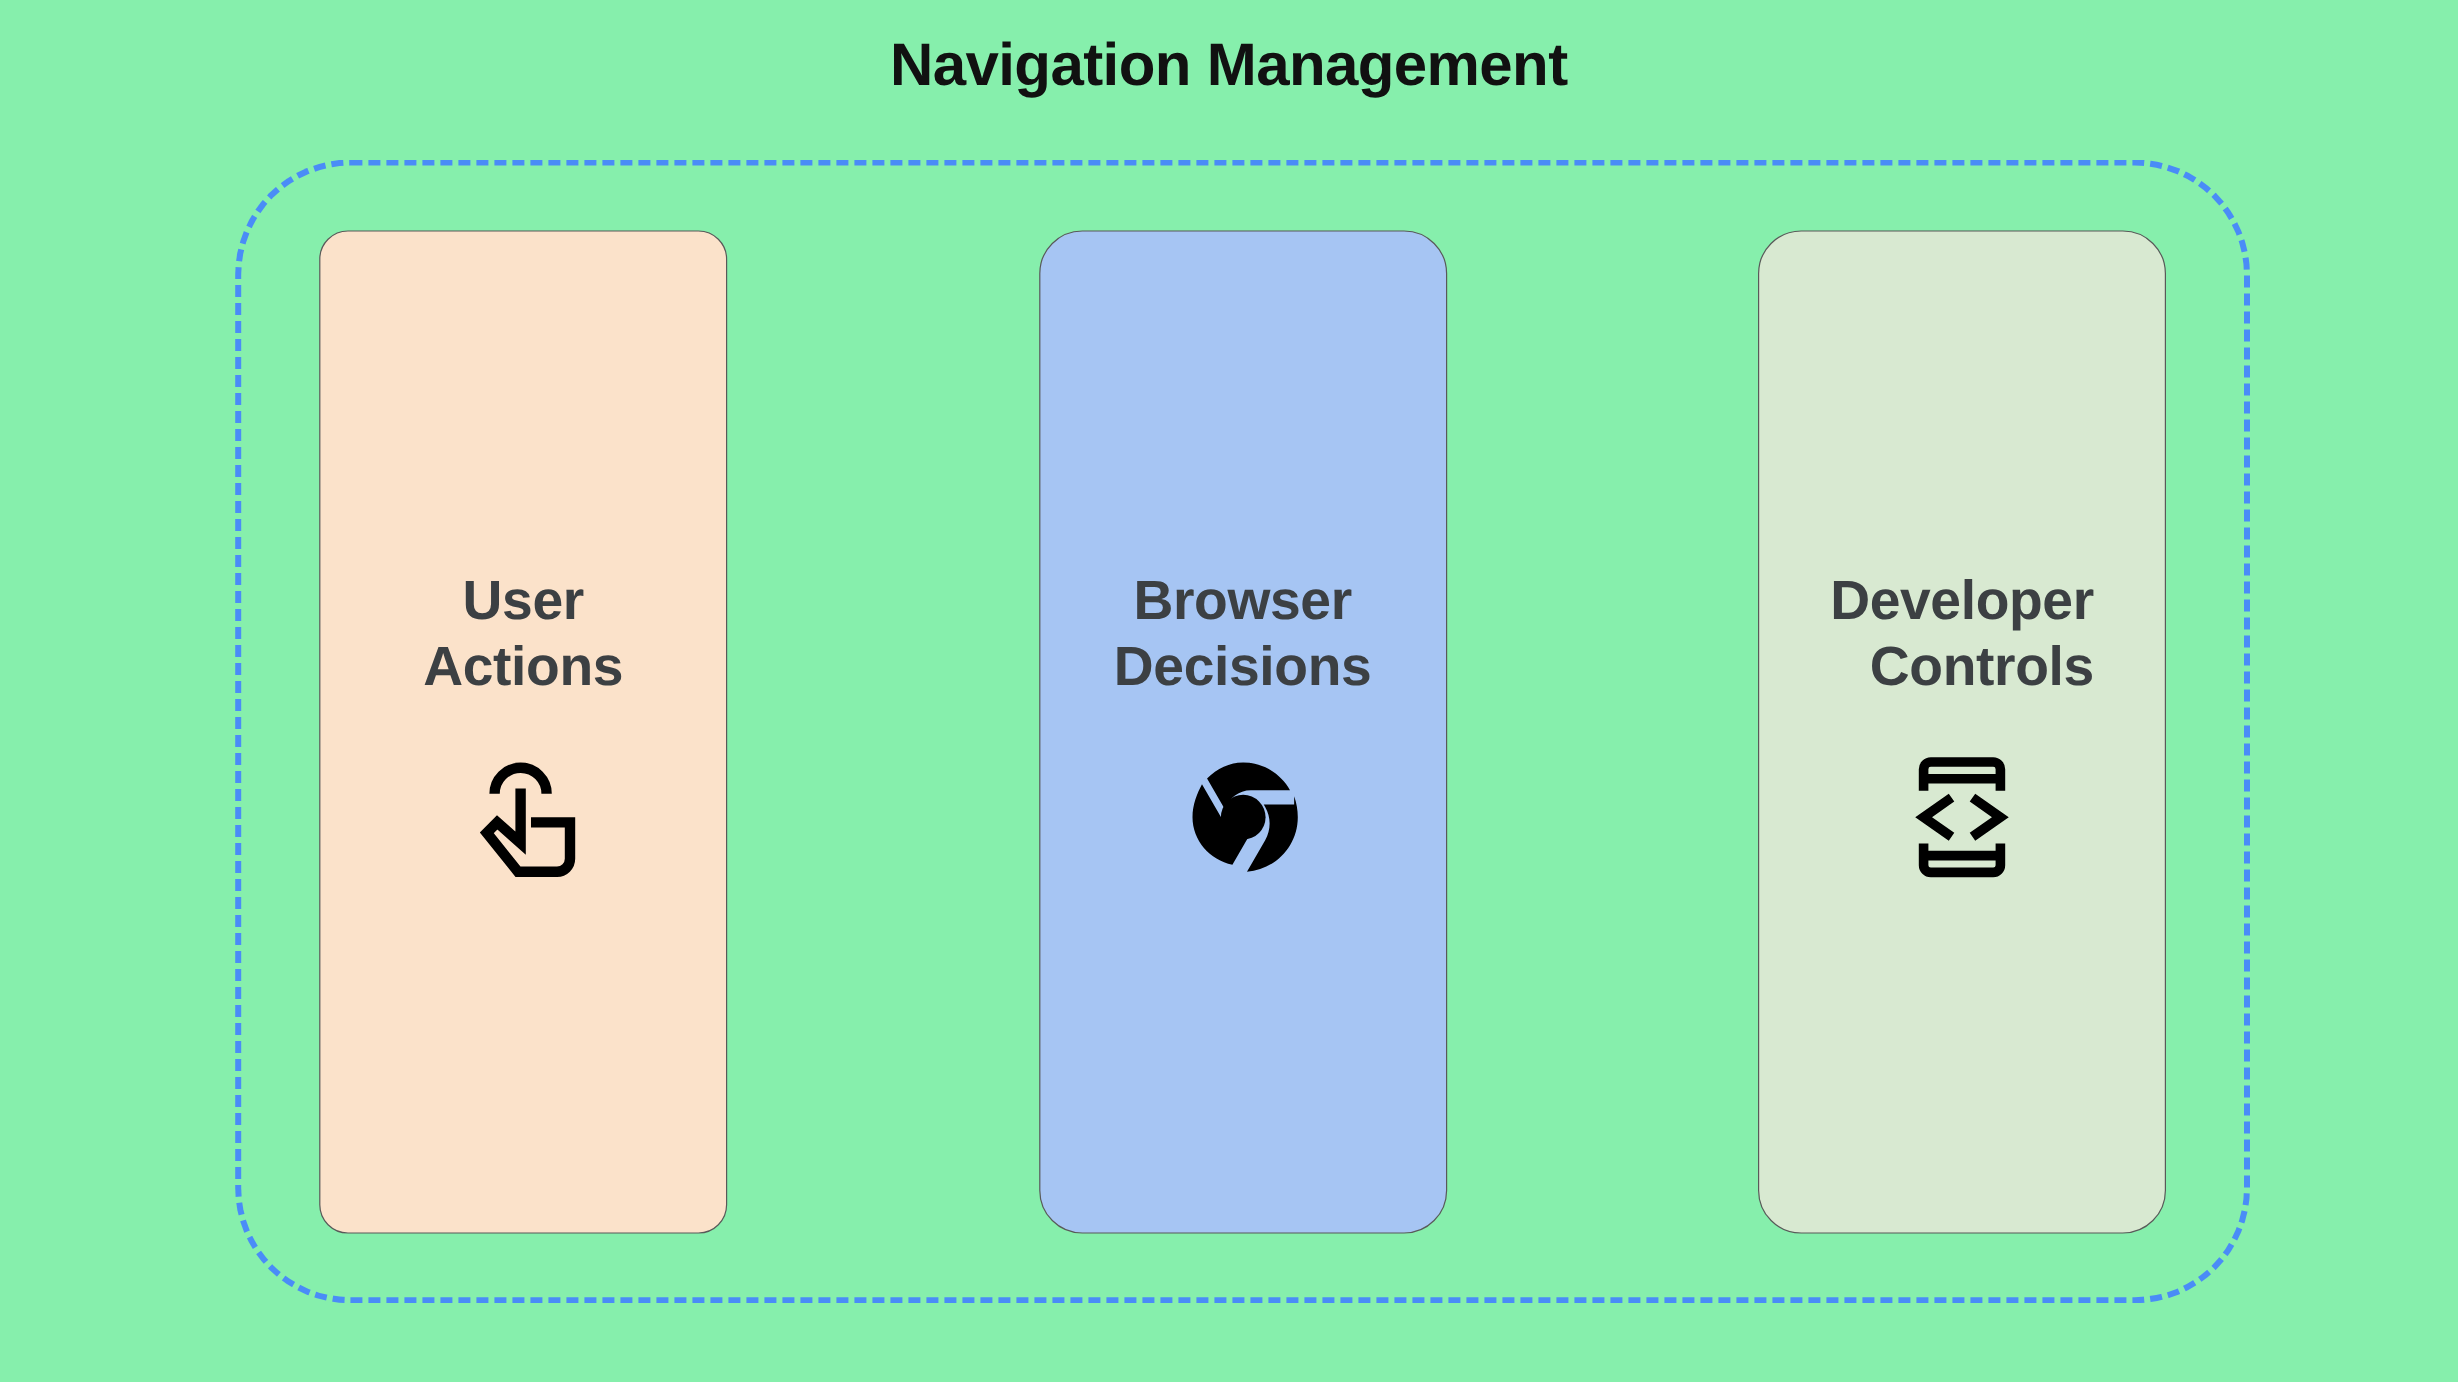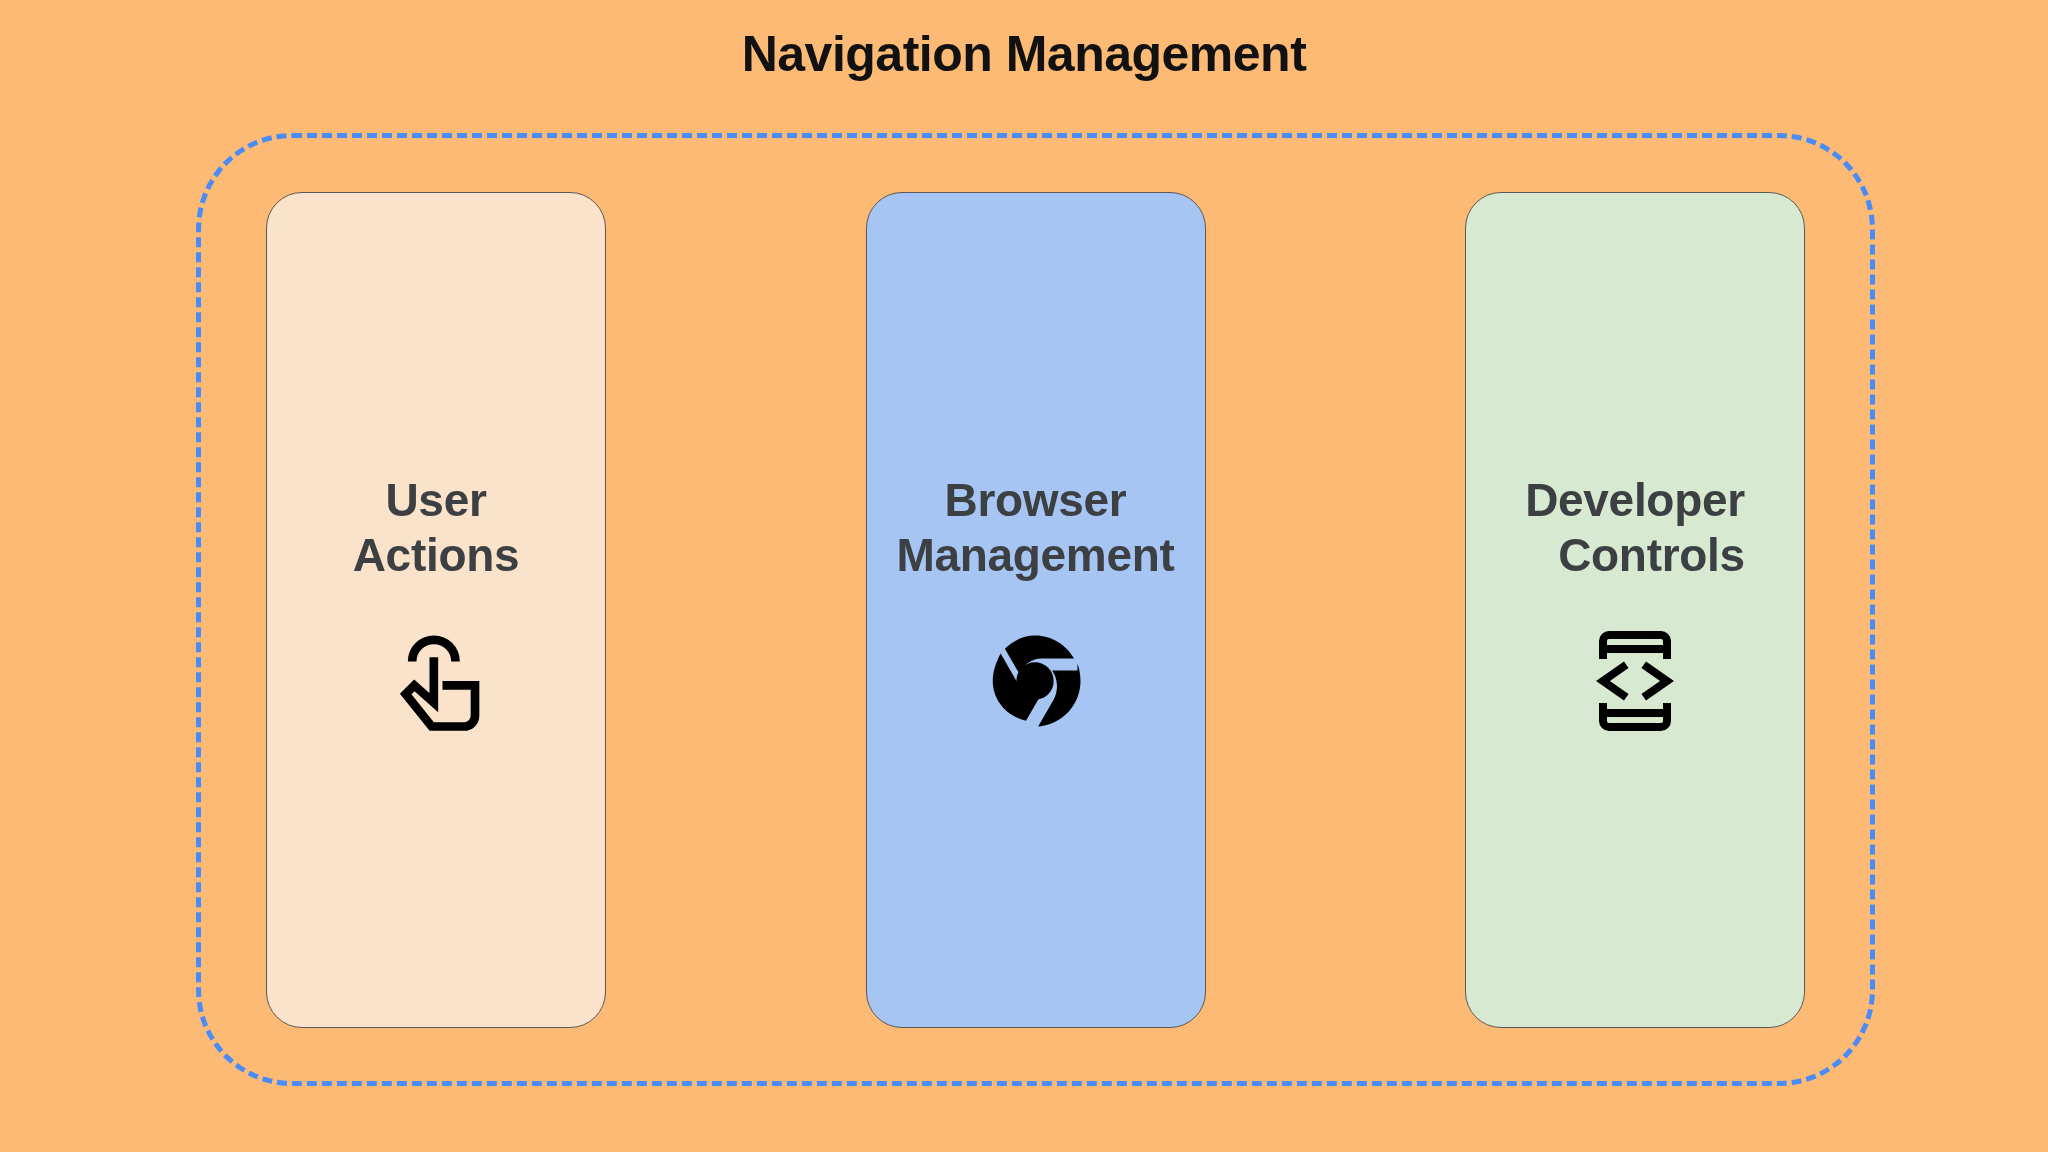--- a/index.html
+++ b/index.html
@@ -9,21 +9,21 @@
     height: 1152px;
     background: #FFFFFF;
     font-family: "Liberation Sans", sans-serif;
     overflow: hidden;
   }
 
   #diagram-root {
     position: relative;
     width: 2048px;
     height: 1152px;
-    background: #fdba74;
+    background: #86efac;
   }
 
   
   #page-title {
     position: absolute;
     top: 24px;
     left: 0;
     width: 2048px;
     text-align: center;
     font-size: 50px;
@@ -107,39 +107,39 @@
 <body>
 
 <div id="diagram-root">
 
   <div id="page-title" style="color: rgb(17, 17, 17);">Navigation Management</div>
 
   <div id="dashed-container" style="border-color: rgb(74, 140, 247);"></div>
 
   <div id="cards-row">
 
-    <div class="card" id="card-user-actions" style="background: rgb(251, 226, 202); border-color: rgb(89, 89, 89);">
+    <div class="card" id="card-user-actions" style="background: rgb(251, 226, 202); border-color: rgb(89, 89, 89); border-radius: 24px;">
       <div class="card-inner">
         <div class="card-label" style="color: rgb(60, 64, 67);">User
 Actions</div>
         <div class="card-icon">
           <svg width="104" height="104" viewBox="0 0 96 96" fill="none" stroke="#000000" stroke-width="8" stroke-linecap="butt" stroke-linejoin="miter">
 
             <path d="M26 30 A20 20 0 0 1 66 30" fill="none"></path>
 
             <path d="M46 26 L46 68 L28 52 L20 60 L44 90 L74 90 A10 10 0 0 0 84 80 L84 52 L54 52" fill="none"></path>
           </svg>
         </div>
       </div>
     </div>
 
     <div class="card" id="card-browser-decisions" style="background: rgb(166, 197, 243); border-color: rgb(89, 89, 89);">
       <div class="card-inner">
         <div class="card-label" style="color: rgb(60, 64, 67);">Browser
-Management</div>
+Decisions</div>
         <div class="card-icon">
           <svg width="104" height="104" viewBox="0 0 96 96" fill="#000000">
 
             <path d="M48 6 C63.5 6 77 14.6 84 27.3 L54 27.3 C44.5 27.3 36.6 33.6 34.1 42.2
                      L20.2 18.3 C27.9 10.7 37.5 6 48 6 Z"></path>
 
             <path d="M16.3 22.6 L31.3 48.6 C36 56.8 44.8 61.4 53.7 60.4 L39.7 84.6
                      C22.3 80.8 9 65.9 9 48 C9 38.3 12.7 29.3 16.3 22.6 Z"></path>
 
             <path d="M87.2 31.8 C89 36.8 90 42.3 90 48 C90 70.2 72.7 88.5 50.9 89.9

